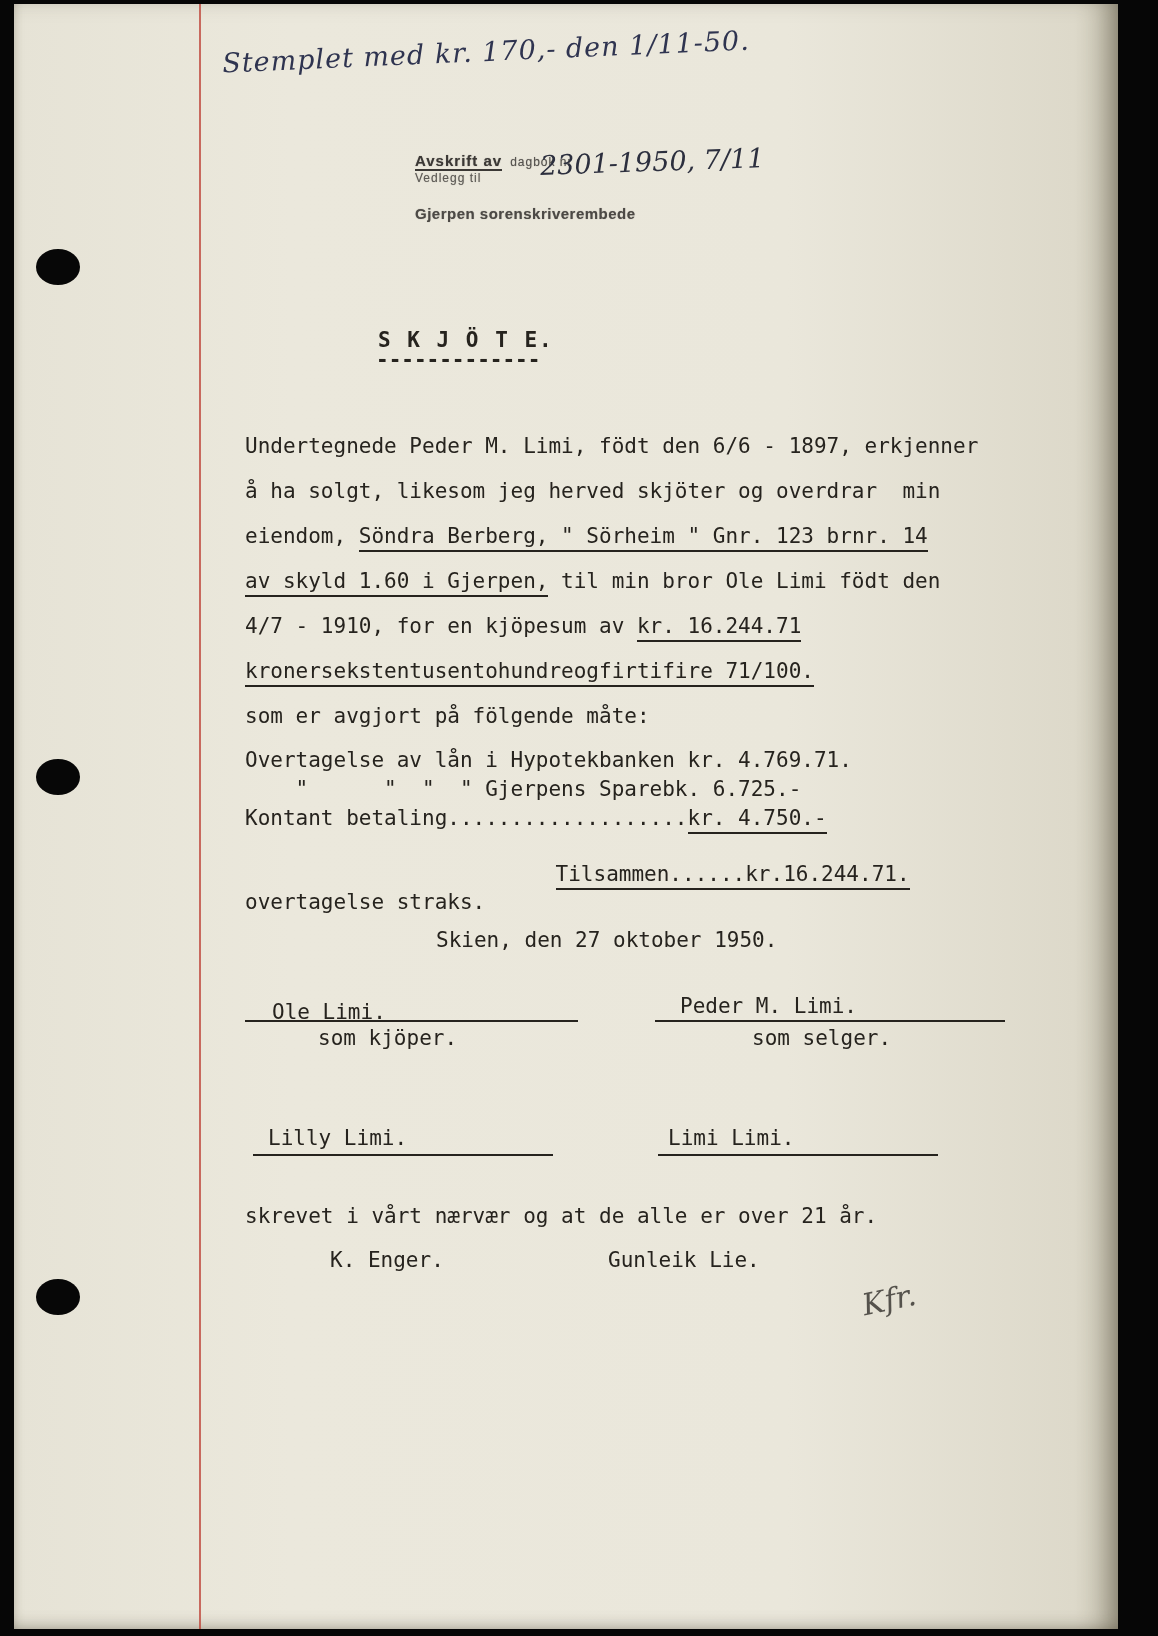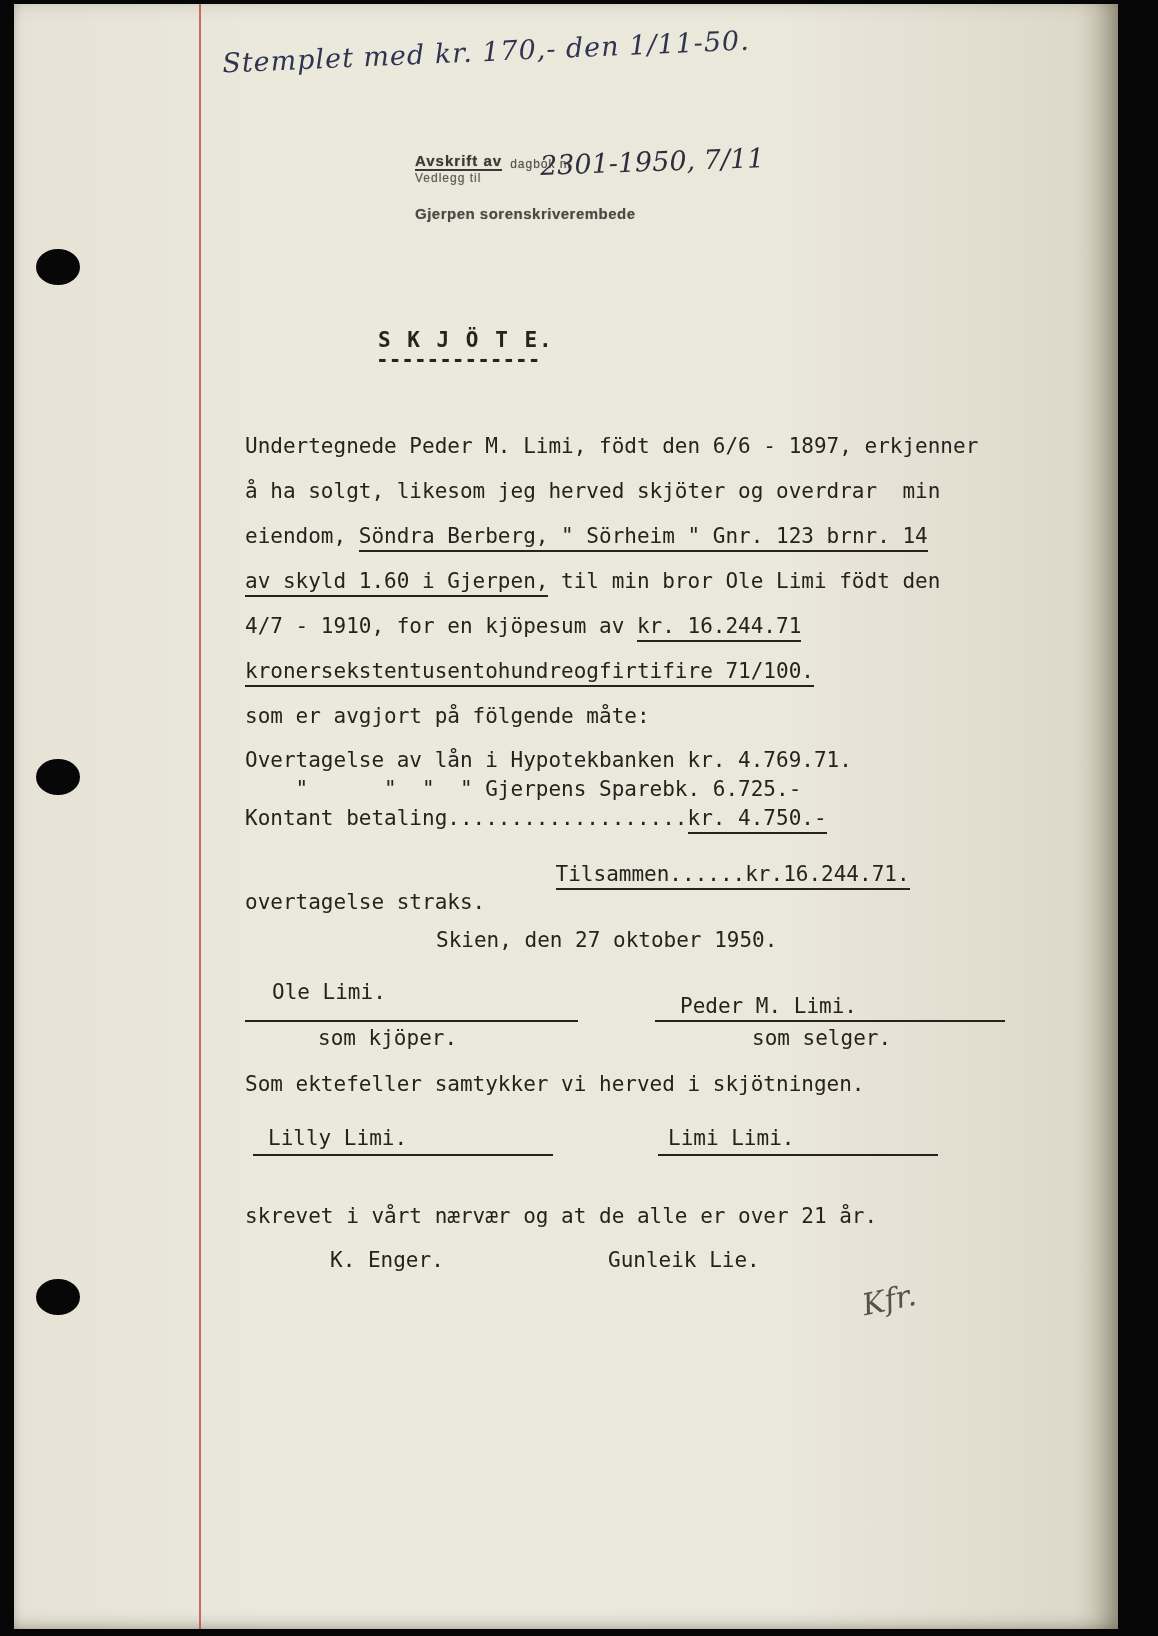--- a/index.html
+++ b/index.html
@@ -35,21 +35,21 @@
 
   
   .hand{position:absolute;font-family:"DejaVu Serif",serif;font-style:italic;color:var(--hand)}
   .top-note{left:222px;top:36px;font-size:27px;transform:rotate(-2.5deg);letter-spacing:1px}
   .stamp-hand{left:540px;top:146px;font-size:27px;transform:rotate(-2deg);color:#2c2f3e}
   .bottom-initials{left:862px;top:1282px;font-size:30px;transform:rotate(-12deg);color:#55524c}
 
   
   .stamp{position:absolute;left:415px;top:152px;color:var(--stamp);
          font-family:"Liberation Sans",sans-serif;text-shadow:0 0 1px rgba(59,56,53,.55)}
-  .stamp-row1{display:flex;align-items:flex-end;gap:8px}
+  .stamp-row1{display:flex;align-items:center;gap:8px}
   .stamp-bold{font-size:15px;font-weight:bold;border-bottom:2px solid var(--stamp);letter-spacing:1px}
   .stamp-small{font-size:12px;letter-spacing:1px;opacity:.85}
   .stamp-line2{font-size:12px;margin-top:0;letter-spacing:1px;opacity:.8}
   .stamp-line3{font-size:15px;font-weight:bold;margin-top:20px;letter-spacing:.5px;opacity:.9}
 
   
   .title{left:378px;top:328px;font-weight:bold;letter-spacing:2px}
   .title-dashes{left:376px;top:348px;font-weight:bold}
 
   
@@ -90,28 +90,27 @@
   <div id="payment" class="tw" style="left:245px;top:748px"><div class="tline"><span>Overtagelse av lån i Hypotekbanken kr. 4.769.71.</span></div><div class="tline"><span>    "      "  "  " Gjerpens Sparebk. 6.725.-</span></div><div class="tline"><span>Kontant betaling...................</span><span class="u">kr. 4.750.-</span></div></div>
 
   <div class="tw" style="left:505px;top:838px">
     <span class="u">Tilsammen......kr.16.244.71.</span>
   </div>
 
   <div class="tw" style="left:245px;top:890px">overtagelse straks.</div>
 
   <div class="tw" style="left:436px;top:928px">Skien, den 27 oktober 1950.</div>
 
-  <div class="tw" style="left:272px;top:980px">Ole Limi.</div>
+  <div class="tw" style="left:272px;top:1000px">Ole Limi.</div>
   <div class="tw" style="left:680px;top:994px">Peder M. Limi.</div>
   <div class="rule s1l"></div>
   <div class="rule s1r"></div>
   <div class="tw" style="left:318px;top:1026px">som kjöper.</div>
   <div class="tw" style="left:752px;top:1026px">som selger.</div>
 
-  <div class="tw" style="left:245px;top:1072px">Som ektefeller samtykker vi herved i skjötningen.</div>
 
   <div class="tw" style="left:268px;top:1126px">Lilly Limi.</div>
   <div class="tw" style="left:668px;top:1126px">Limi Limi.</div>
   <div class="rule s2l"></div>
   <div class="rule s2r"></div>
 
   <div class="tw" style="left:245px;top:1204px">skrevet i vårt nærvær og at de alle er over 21 år.</div>
 
   <div class="tw" style="left:330px;top:1248px">K. Enger.</div>
   <div class="tw" style="left:608px;top:1248px">Gunleik Lie.</div>

